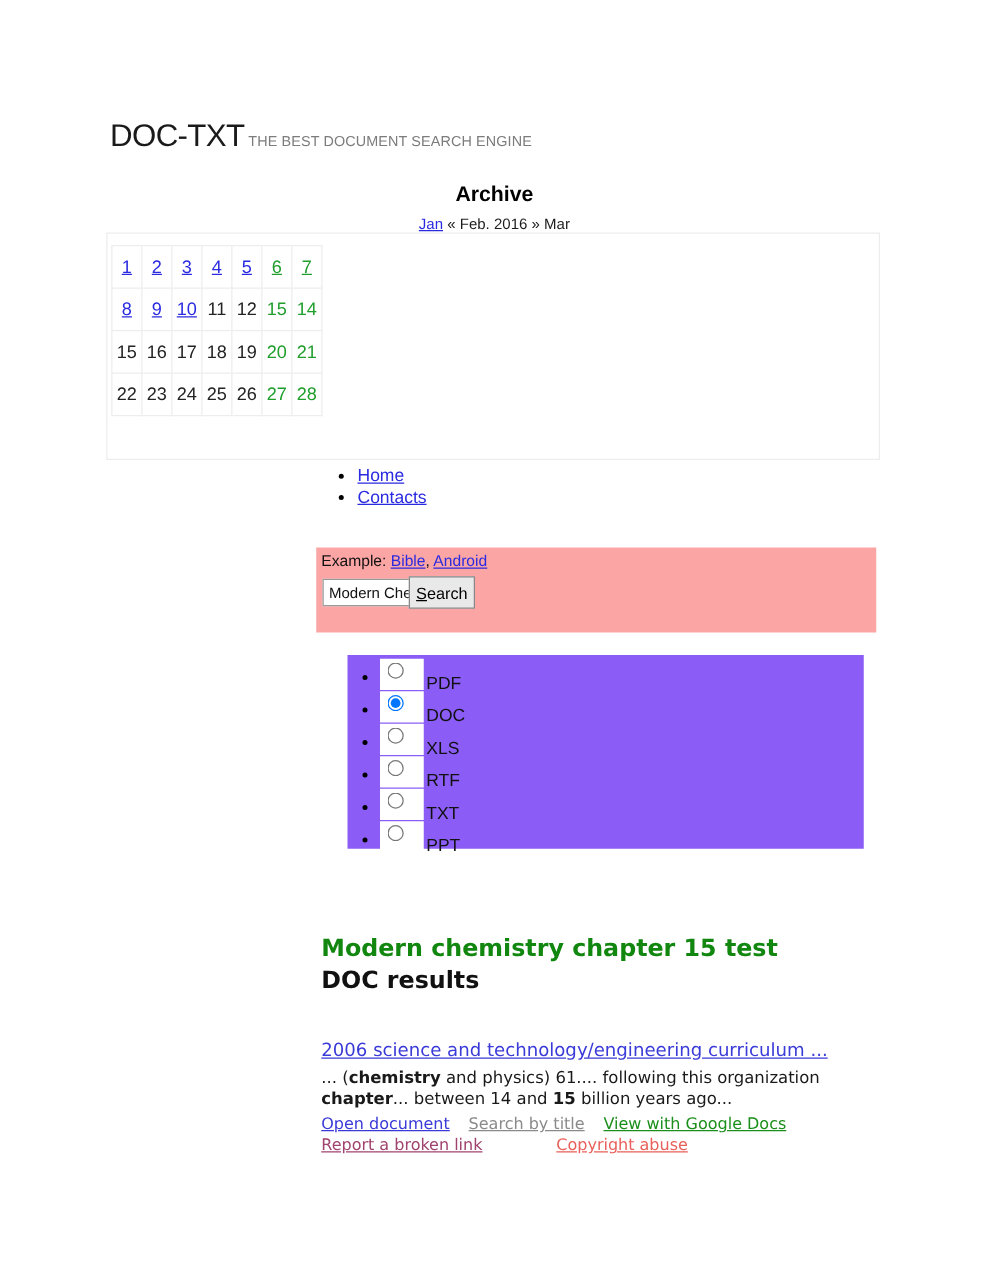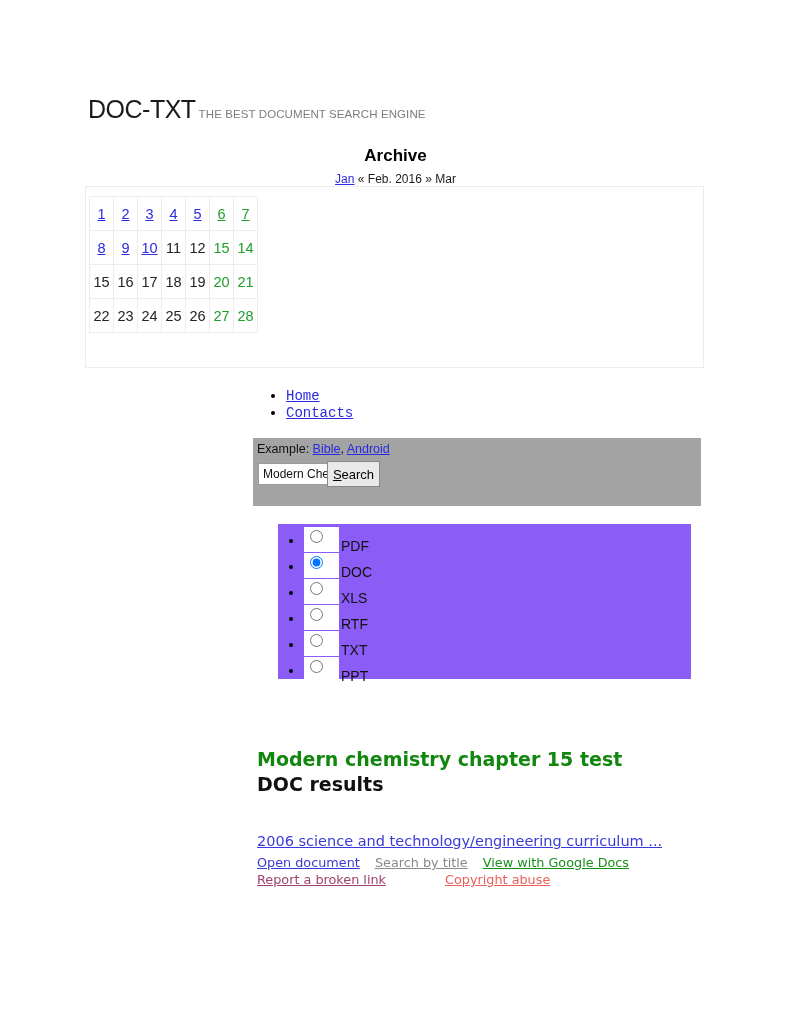--- a/index.html
+++ b/index.html
@@ -100,43 +100,43 @@
     color: #1f9e2c;
     text-decoration: underline;
   }
   .day-plain { color: #232323; }
   .day-green { color: #1f9e2c; }
 
   
   #nav-list {
     position: absolute;
     left: 262px;
-    top: 388px;
+    top: 372px;
     margin: 0;
     padding: 0 0 0 24px;
     list-style: disc;
-    font-family: Liberation Mono, monospace;
+    font-family: Liberation Sans, sans-serif;
     font-size: 14px;
     line-height: 16.5px;
   }
   #nav-list li { margin: 0 0 0 0; }
   #nav-list a {
     color: #2a2ae0;
     text-decoration: underline;
     font-size: 14px;
   }
 
   
   #search-panel {
     position: absolute;
     left: 253px;
     top: 438px;
     width: 448px;
     height: 68px;
-    background: #a3a3a3;
+    background: #fca5a5;
   }
   #example-line {
     position: absolute;
     left: 4px;
     top: 4px;
     font-family: "Liberation Sans", sans-serif;
     font-size: 12.5px;
     color: #111;
     white-space: nowrap;
   }
@@ -358,14 +358,15 @@
       <li><span class="radio-box"><input type="radio" name="filetype" style=""></span><span class="filetype-label">PPT</span></li>
     </ul>
 </div>
 
 <div id="results-heading">
   <span class="query">Modern chemistry chapter 15 test</span><span> DOC results</span>
 </div>
 
 <div id="result-item">
   <a id="result-title" href="#">2006 science and technology/engineering curriculum ...</a>
+  <div id="result-snippet"><span>... (</span><b>chemistry</b><span> and physics) 61.... following this organization </span><b>chapter</b><span>... between 14 and </span><b>15</b><span> billion years ago...</span></div>
   <div id="result-actions"><a href="#" class="act-open">Open document</a> <a href="#" class="act-title">Search by title</a> <a href="#" class="act-google">View with Google Docs</a> <a href="#" class="act-report">Report a broken link</a> <a href="#" class="act-copyright">Copyright abuse</a> </div>
 </div>
 
 </body></html>

